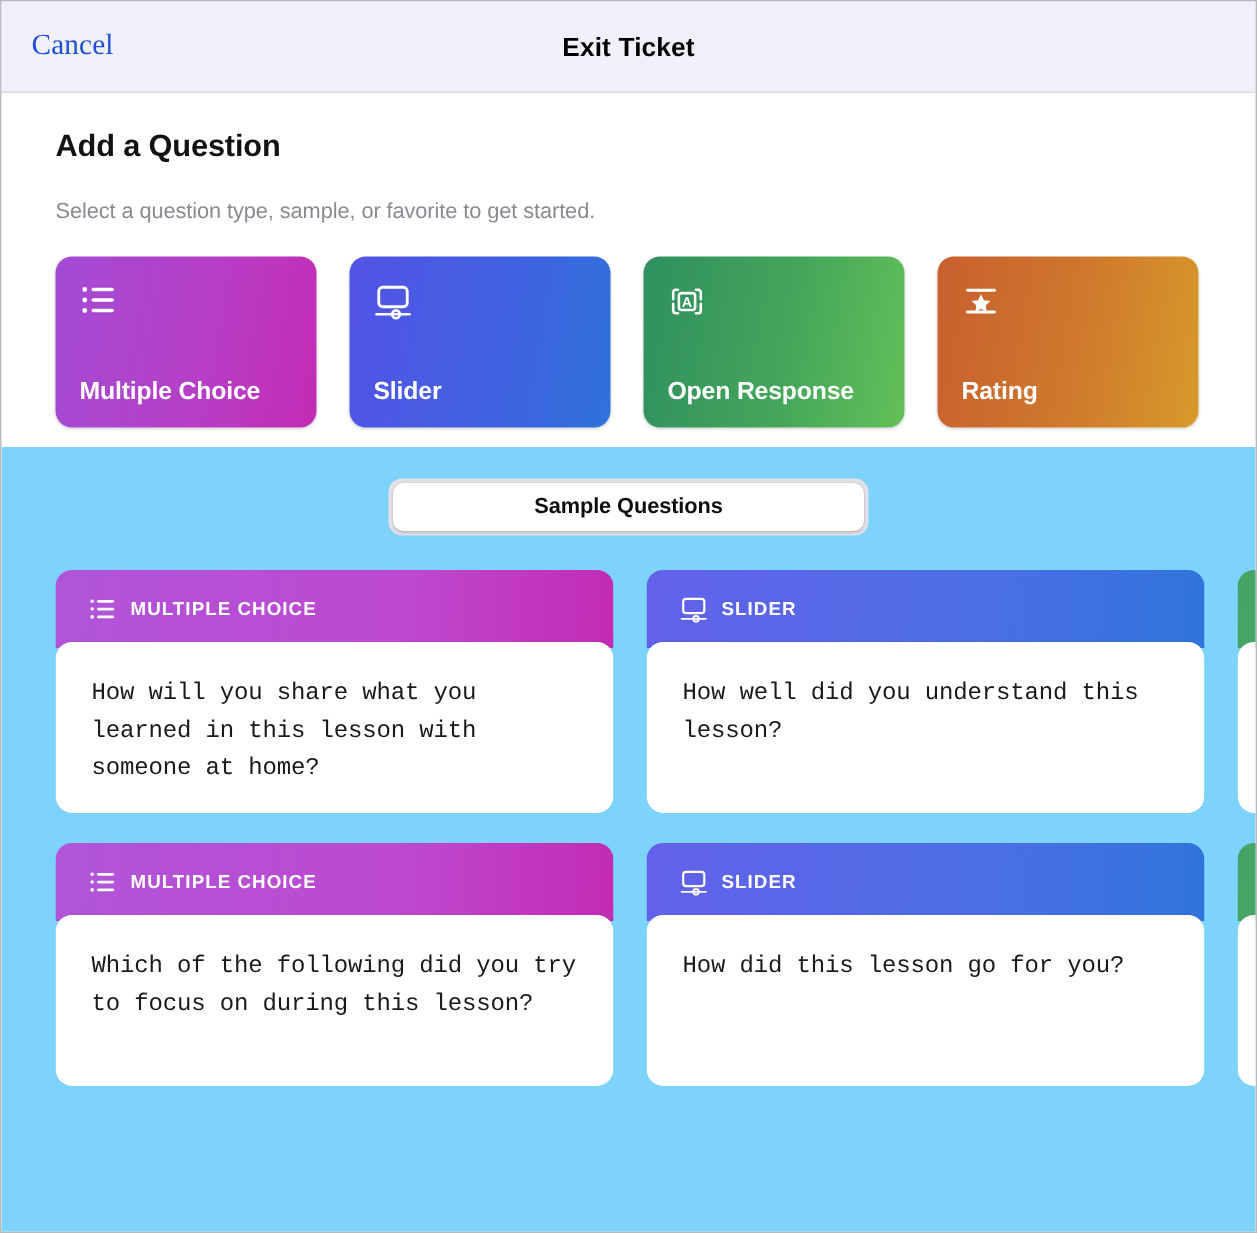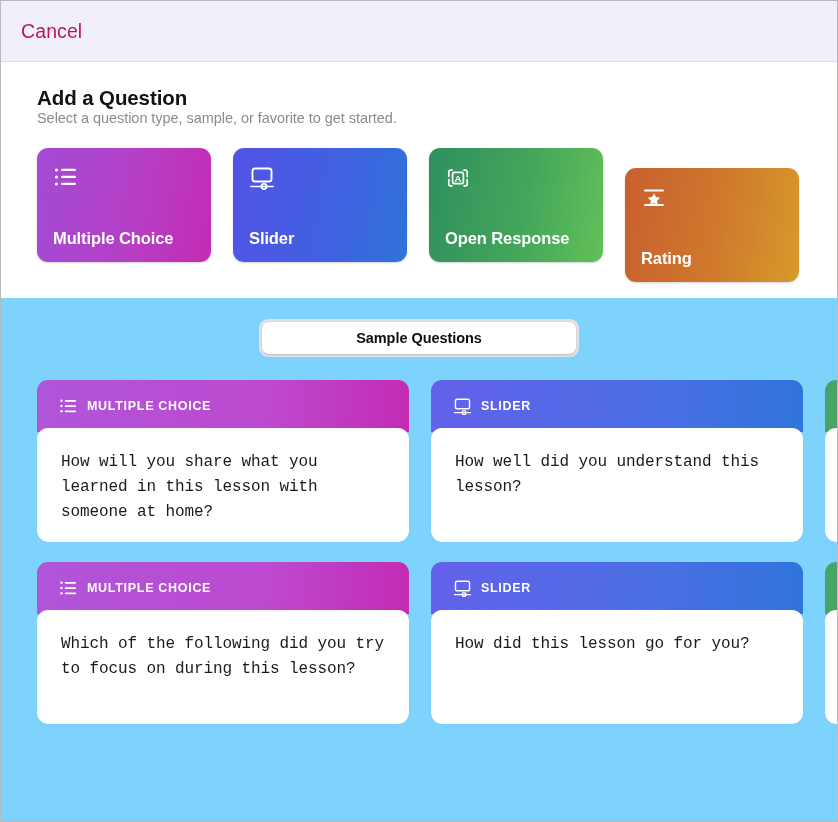--- a/index.html
+++ b/index.html
@@ -27,24 +27,24 @@
     height: 61px;
     background: #f0effa;
     border-bottom: 1px solid #dddce6;
     display: flex;
     align-items: center;
   }
   .cancel-btn {
     position: absolute;
     left: 20px;
     font-size: 19.5px;
-    color: #be185d;
+    color: #1d4ed8;
     background: none;
     border: none;
-    font-family: Liberation Sans, sans-serif;
+    font-family: Liberation Serif, serif;
     cursor: pointer;
     letter-spacing: 0.1px;
   }
   .titlebar-title {
     width: 100%;
     text-align: center;
     font-size: 17.5px;
     font-weight: bold;
     color: #000000;
     letter-spacing: 0.1px;
@@ -56,21 +56,21 @@
     padding: 24px 56px 0 36px;
     height: 236px;
   }
   .section-title {
     font-size: 20.5px;
     font-weight: bold;
     color: #121212;
     letter-spacing: -0.1px;
   }
   .section-sub {
-    margin-top: 0;
+    margin-top: 23px;
     font-size: 14.5px;
     color: #8a8a91;
     letter-spacing: -0.05px;
   }
 
   
   .type-row {
     display: flex;
     gap: 22px;
     margin-top: 22px;
@@ -97,21 +97,21 @@
     left: 16px;
     bottom: 14px;
     color: #ffffff;
     font-size: 16.5px;
     font-weight: bold;
     letter-spacing: -0.1px;
   }
   .tc-mc     { background: linear-gradient(100deg, #a34bd4 0%, #b63fc6 55%, #c32bb4 100%); }
   .tc-slider { background: linear-gradient(100deg, #5353e6 0%, #3f62e0 60%, #2f72da 100%); }
   .tc-open   { background: linear-gradient(100deg, #2f8f5f 0%, #44a65a 55%, #63c058 100%); }
-  .tc-rating { background: linear-gradient(100deg, #c85f2e 0%, #cf7a2c 55%, #d79a2b 100%); margin-top: 20px; }
+  .tc-rating { background: linear-gradient(100deg, #c85f2e 0%, #cf7a2c 55%, #d79a2b 100%); }
 
   
   .lower-panel {
     background: #7dd3fc;
     height: 524px;
     padding-top: 21px;
   }
 
   
   .segmented-wrap {
@@ -205,20 +205,21 @@
   .head-slider { background: linear-gradient(95deg, #6361ea 0%, #4a6fe4 62%, #2f74db 100%); }
   .head-open   { background: linear-gradient(95deg, #45a268 0%, #4cae60 100%); }
 </style>
 </head>
 <body>
 
 <div id="app">
 
   <div class="titlebar">
     <button class="cancel-btn">Cancel</button>
+    <div class="titlebar-title">Exit Ticket</div>
   </div>
 
   <div class="upper-panel">
     <div class="section-title">Add a Question</div>
     <div class="section-sub">Select a question type, sample, or favorite to get started.</div>
 
     <div class="type-row">
 
       <div class="type-card tc-mc">
         <span class="tc-icon">

